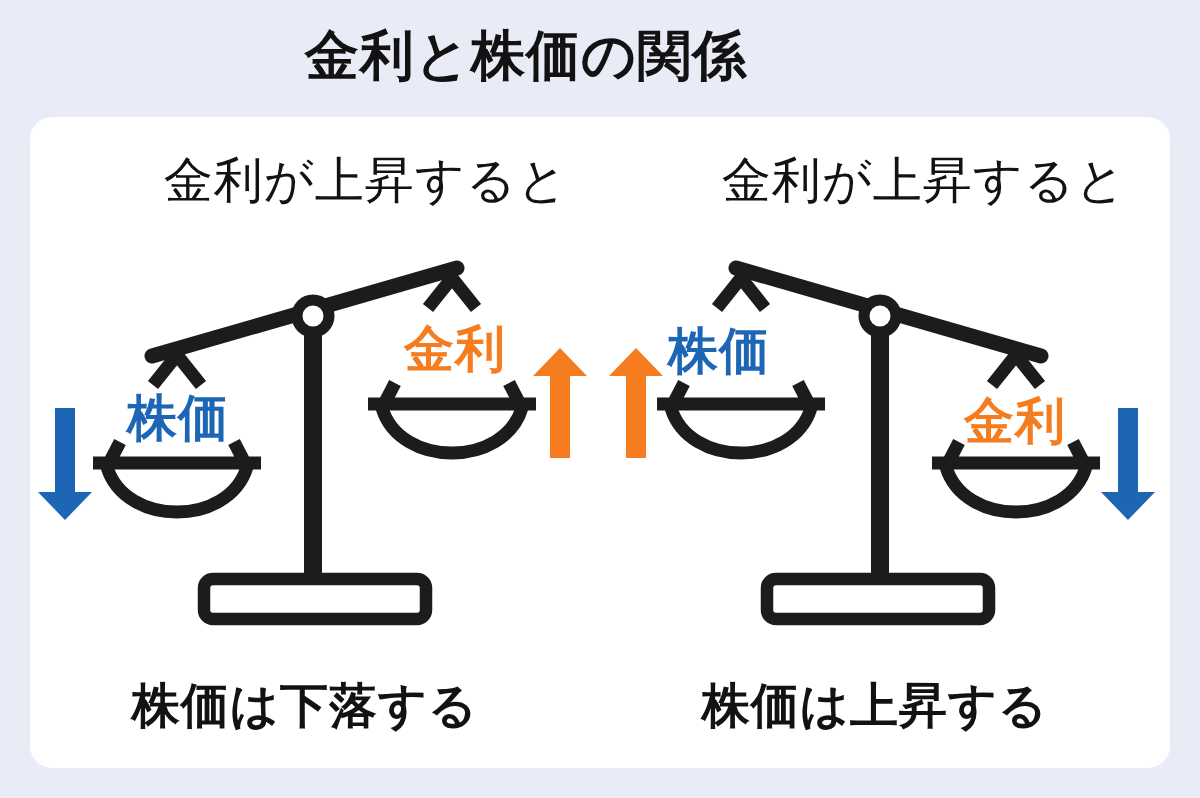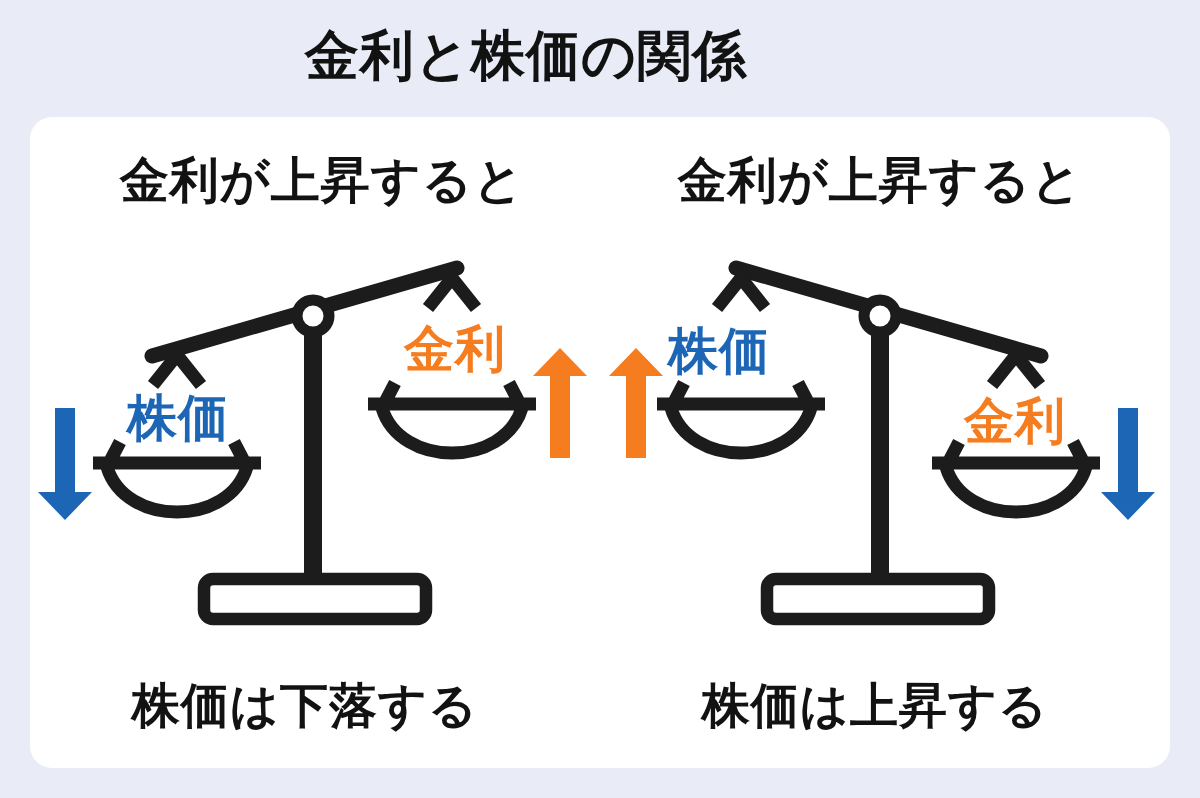--- a/index.html
+++ b/index.html
@@ -12,21 +12,21 @@
   .panel{
     position:absolute;left:30px;top:117px;width:1140px;height:651px;
     background:#ffffff;border-radius:22px;
   }
   .title{
     position:absolute;top:26px;left:0;width:1052px;text-align:center;
     font-size:54px;font-weight:900;letter-spacing:1px;line-height:1.1;
   }
   .heading{
     position:absolute;top:148px;transform:translateX(-50%);
-    font-size:49px;font-weight:700;white-space:nowrap;letter-spacing:1px;
+    font-size:49px;font-weight:400;white-space:nowrap;letter-spacing:1px;margin-left:44px;
   }
   .caption{
     position:absolute;top:674px;transform:translateX(-50%);
     font-size:48px;font-weight:900;white-space:nowrap;letter-spacing:1px;
   }
   .heading-left{left:322px;}
   .heading-right{left:880px;}
   .caption-left{left:305px;}
   .caption-right{left:875px;text-align:center;}
   svg.diagram{position:absolute;left:0;top:0;}

